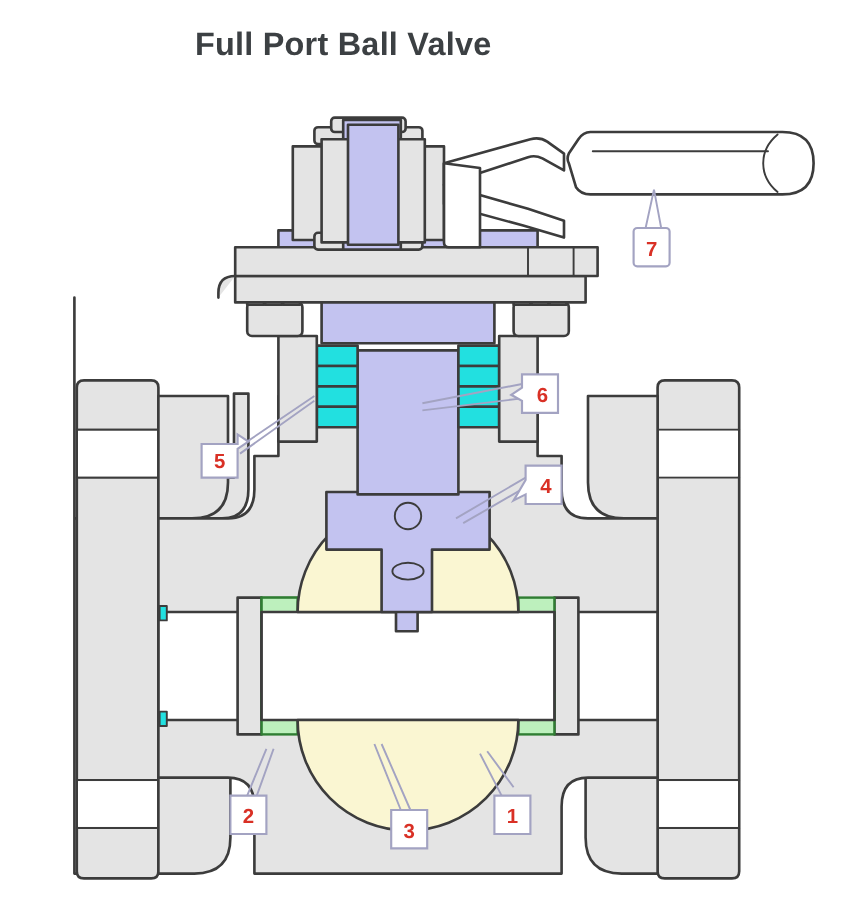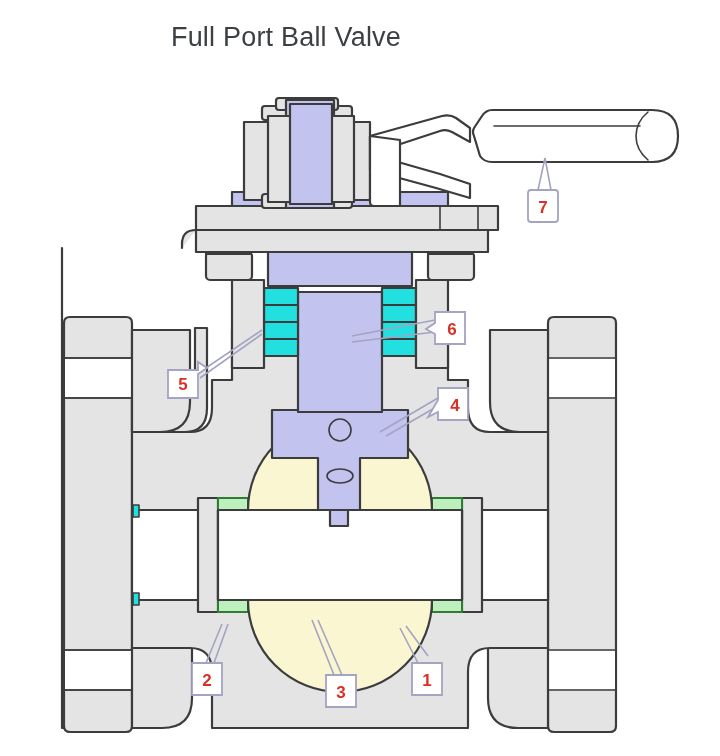--- a/index.html
+++ b/index.html
@@ -14,21 +14,21 @@
     font-family: "Liberation Sans", sans-serif;
     overflow: hidden;
   }
   #page-title {
     position: absolute;
     left: 0;
     top: 22px;
     width: 572px;
     text-align: center;
     font-size: 27px;
-    font-weight: 400;
+    font-weight: 700;
     color: #3c4043;
     letter-spacing: 0.2px;
   }
   #diagram-wrap {
     position: absolute;
     left: 0;
     top: 80px;
     width: 720px;
     height: 676px;
   }

